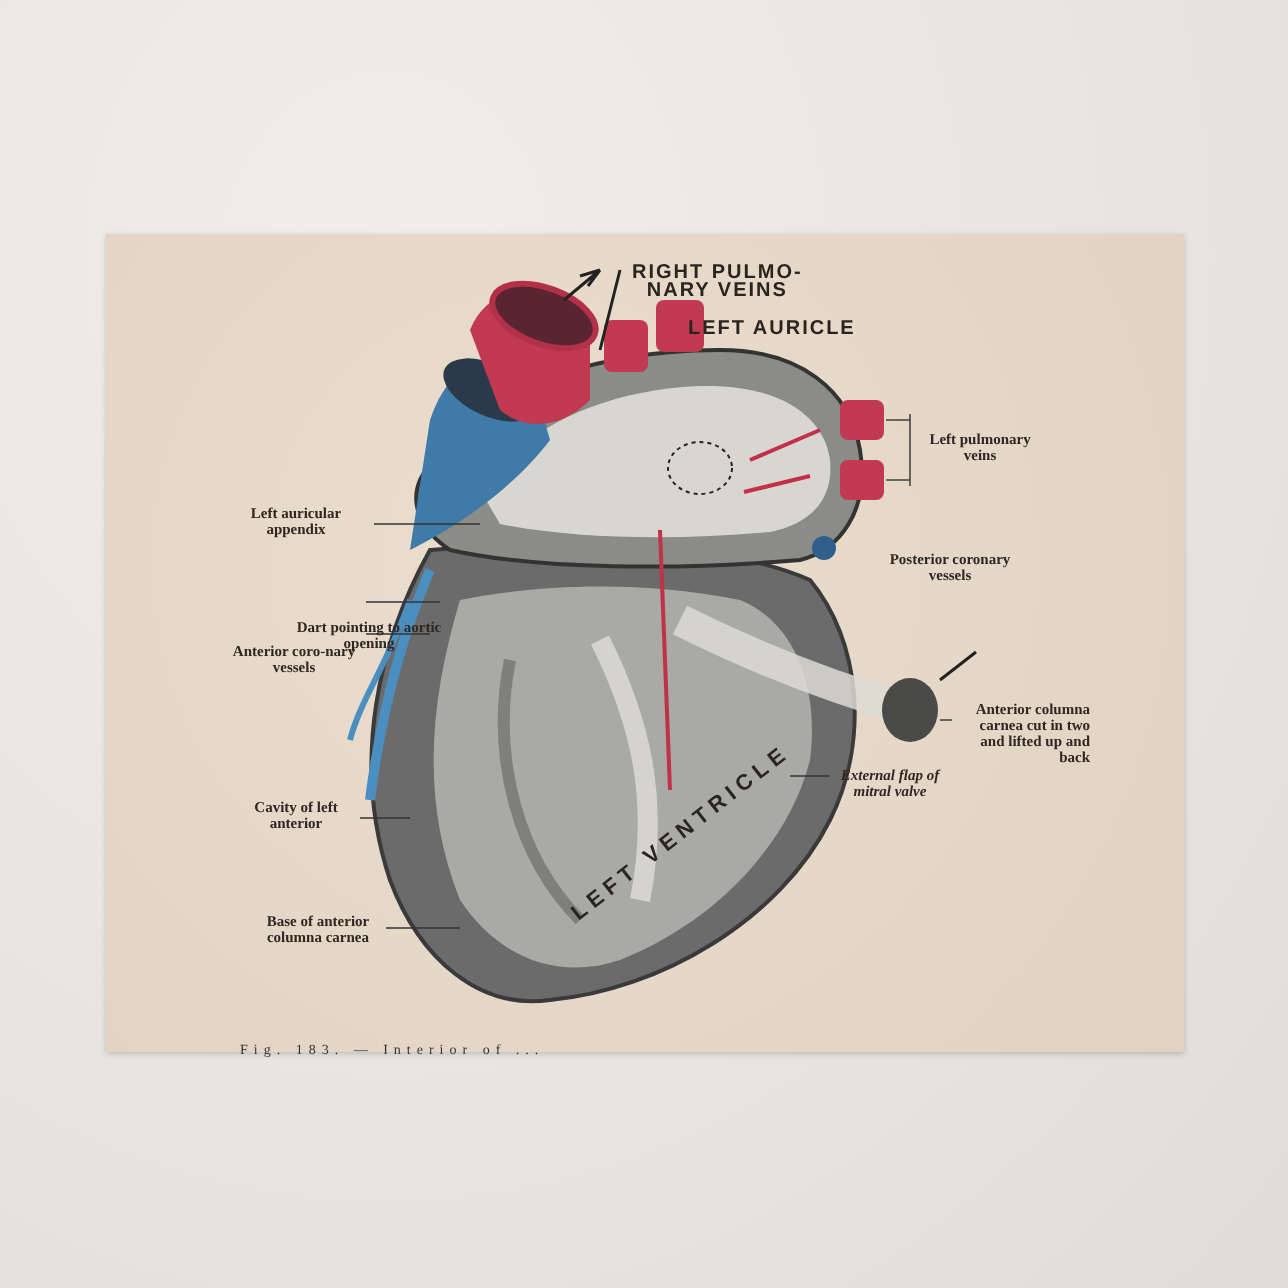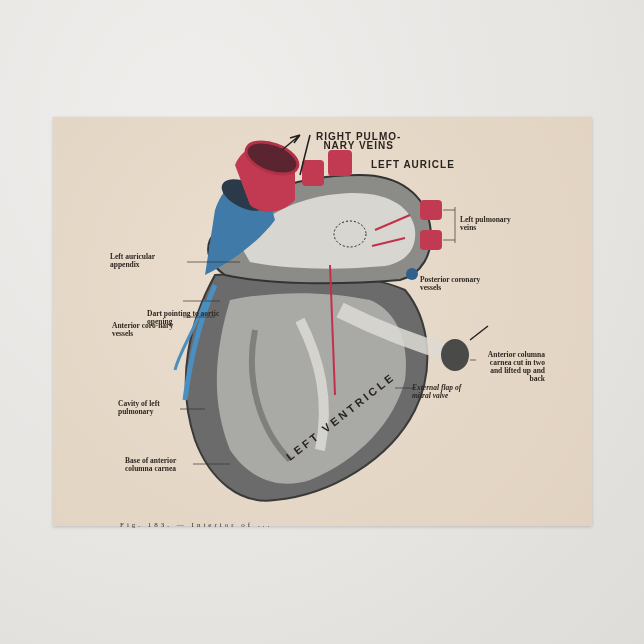--- a/index.html
+++ b/index.html
@@ -1,20 +1,20 @@
 <!DOCTYPE html>
 <html><head>
 <meta charset="utf-8">
 <style>
   html,body{margin:0;padding:0;}
   body{width:644px;height:644px;overflow:hidden;background:#e9e8e6;position:relative;font-family:"Liberation Serif",serif;}
   .bg{position:absolute;inset:0;background:radial-gradient(ellipse at 30% 20%,#efeeec 0%,#e6e5e2 60%,#dddcd9 100%);}
   .card{position:absolute;left:53px;top:117px;width:539px;height:409px;background:#e8d9c7;box-shadow:0 1px 3px rgba(0,0,0,0.18);}
   .card::before{content:"";position:absolute;inset:0;background:radial-gradient(circle at 40% 40%,rgba(255,255,255,0.12),rgba(0,0,0,0.03));}
-  .lbl{position:absolute;font-size:7.5px;line-height:8px;color:#2e2722;font-weight:bold;}
+  .lbl{position:absolute;font-size:7.5px;line-height:8px;color:#2e2722;text-align:center;font-weight:bold;}
   .lbl.l{text-align:right;}
   .caps{position:absolute;font-family:"Liberation Sans",sans-serif;font-size:10px;font-weight:bold;letter-spacing:1px;color:#2a2420;line-height:9px;}
   svg{position:absolute;left:0;top:0;}
   .caption{position:absolute;left:120px;top:521px;font-size:7px;color:#3a322c;letter-spacing:3px;}
 </style>
 </head>
 <body>
 
 <div class="bg"></div>
 <div class="card"></div>
@@ -66,24 +66,24 @@
     <line x1="443" y1="210" x2="455" y2="210"></line>
     <line x1="443" y1="240" x2="455" y2="240"></line>
     <line x1="455" y1="207" x2="455" y2="243"></line>
     <line x1="470" y1="360" x2="476" y2="360"></line>
     <line x1="395" y1="388" x2="415" y2="388"></line>
   </g>
 </svg>
 
 <div class="caps" style="left: 316px; top: 132px; text-align: center; white-space: pre-line;">RIGHT PULMO-
 NARY VEINS</div>
-<div class="caps" style="left: 371px; top: 160px; white-space: pre-line;">LEFT AURICLE</div>
+<div class="caps" style="left: 344px; top: 160px; white-space: pre-line;">LEFT AURICLE</div>
 <div class="lbl" style="left: 460px; top: 216px; width: 60px; white-space: pre-line;">Left pulmonary veins</div>
-<div class="lbl" style="left: 420px; top: 276px; width: 70px; white-space: pre-line;">Posterior coronary vessels</div>
+<div class="lbl" style="left: 440px; top: 276px; width: 70px; white-space: pre-line;">Posterior coronary vessels</div>
 <div class="lbl" style="left: 110px; top: 253px; width: 76px; white-space: pre-line;">Left auricular appendix</div>
 <div class="lbl" style="left: 112px; top: 293px; width: 70px; white-space: pre-line; margin-top: 29px;">Anterior coro-nary vessels</div>
 <div class="lbl" style="left: 108px; top: 310px; width: 75px; white-space: pre-line; margin-left: 39px;">Dart pointing to aortic opening</div>
 <div class="lbl l" style="left: 477px; top: 351px; width: 68px; white-space: pre-line;">Anterior columna carnea cut in two and lifted up and back</div>
 <div class="lbl" style="left: 412px; top: 384px; width: 66px; white-space: pre-line; font-style: italic;">External flap of mitral valve</div>
-<div class="lbl" style="left: 118px; top: 400px; width: 60px; white-space: pre-line;">Cavity of left pulmonary</div>
+<div class="lbl" style="left: 118px; top: 400px; width: 60px; white-space: pre-line;">Cavity of left anterior</div>
 <div class="lbl" style="left: 125px; top: 457px; width: 68px; white-space: pre-line;">Base of anterior columna carnea</div>
 <div class="caps" style="left: 285px; top: 455px; font-size: 11px; letter-spacing: 3px; transform: rotate(-38deg); transform-origin: left top; white-space: pre-line;">LEFT VENTRICLE</div>
 <div class="caption" style="white-space: pre-line; font-family: Liberation Serif, serif;">Fig. 183. — Interior of ...</div>
 
 </body></html>

